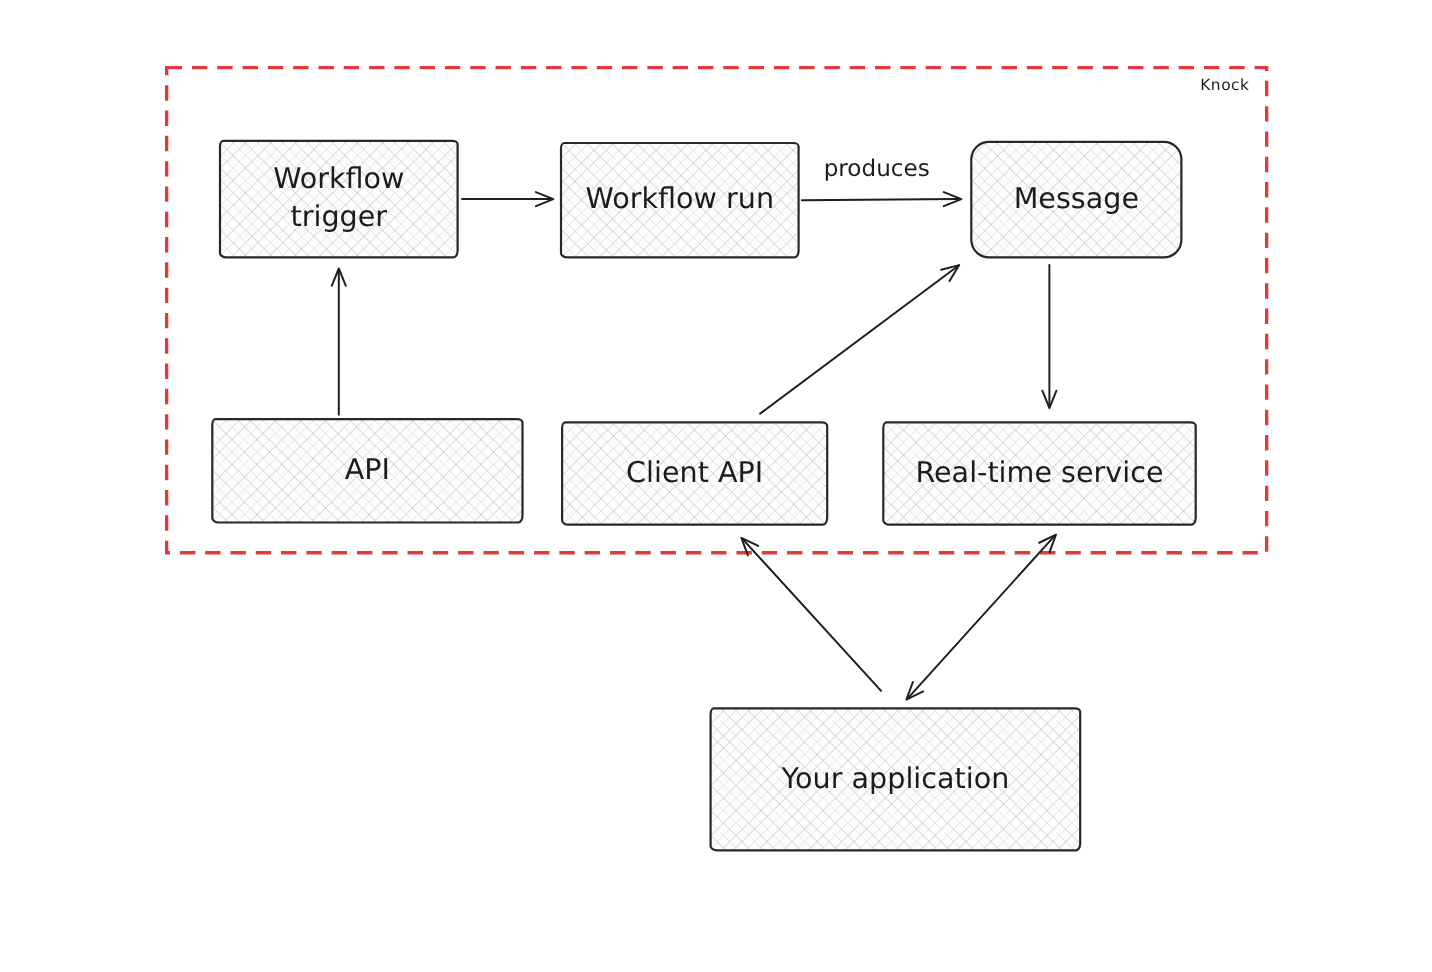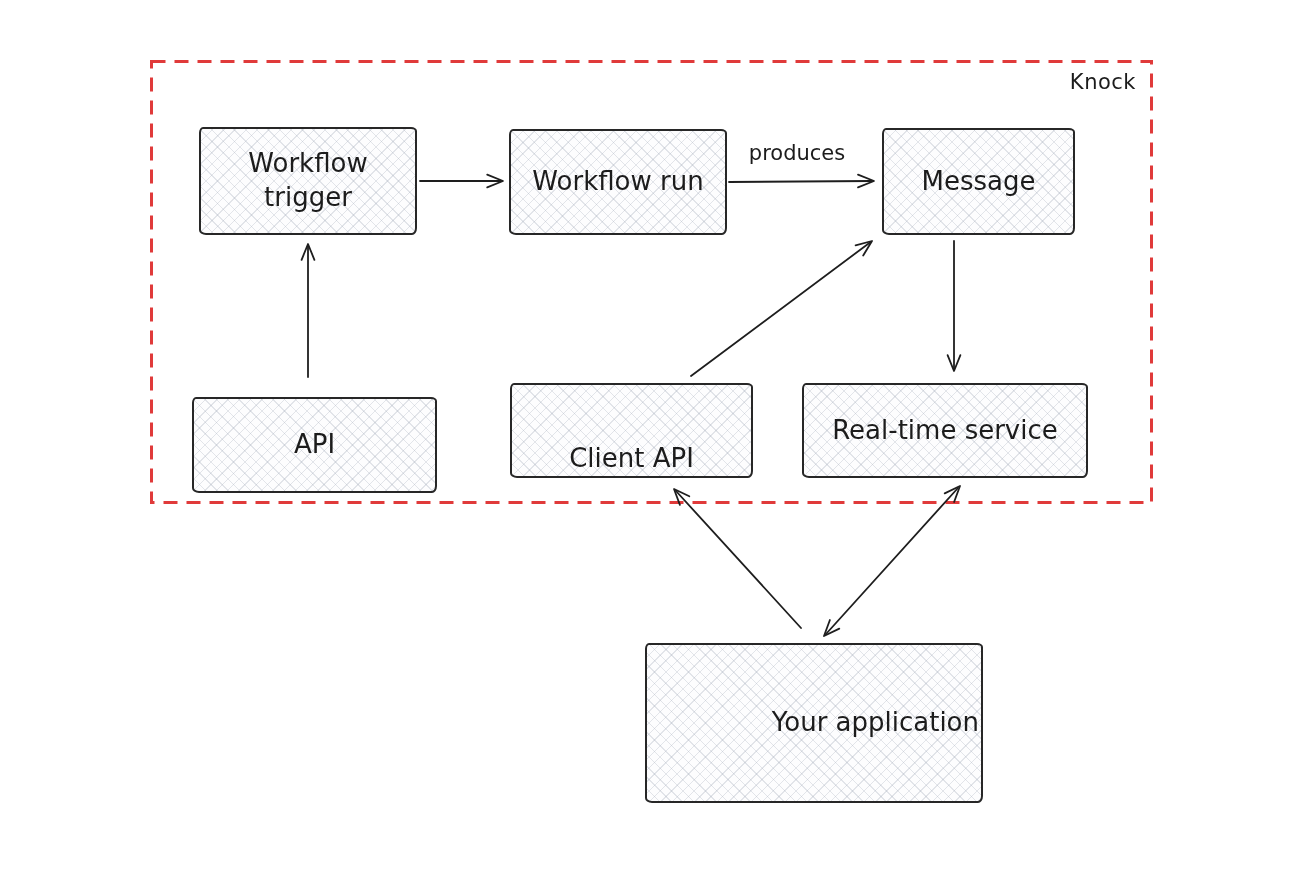--- a/index.html
+++ b/index.html
@@ -59,31 +59,31 @@
     line-height: 1.3;
     padding: 0 2px;
   }
   .node.narrow { padding: 0 34px; }
   #boundary-label {
     position: absolute;
     z-index: 2;
     top: 70px;
     right: 166px;
     color: #1c1c1c;
-    font-size: 21px;
+    font-size: 14px;
     letter-spacing: 0.5px;
   }
   
   #node-workflow-trigger { left: 199px; top: 127px; width: 218px; height: 108px; }
   #node-workflow-run     { left: 509px; top: 129px; width: 218px; height: 106px; }
-  #node-message          { left: 882px; top: 128px; width: 193px; height: 107px; }
-  #node-api              { left: 192px; top: 380px; width: 245px; height: 96px; margin-top: 17px; }
-  #node-client-api       { left: 510px; top: 383px; width: 243px; height: 95px; align-items: flex-end; }
+  #node-message          { left: 882px; top: 128px; width: 193px; height: 107px; border-radius: 17px; }
+  #node-api              { left: 192px; top: 380px; width: 284px; height: 96px; }
+  #node-client-api       { left: 510px; top: 383px; width: 243px; height: 95px; }
   #node-real-time        { left: 802px; top: 383px; width: 286px; height: 95px; }
-  #node-your-application { left: 645px; top: 643px; width: 338px; height: 160px; justify-content: flex-end; }
+  #node-your-application { left: 645px; top: 643px; width: 338px; height: 131px; }
 </style>
 </head>
 <body>
 
 <div id="canvas">
 
   <svg id="edges-layer" viewBox="0 0 1302 884" xmlns="http://www.w3.org/2000/svg">
 
     <rect class="boundary-rect" x="151.5" y="61.5" width="1000" height="441" stroke="#e03a3a"></rect>
 

